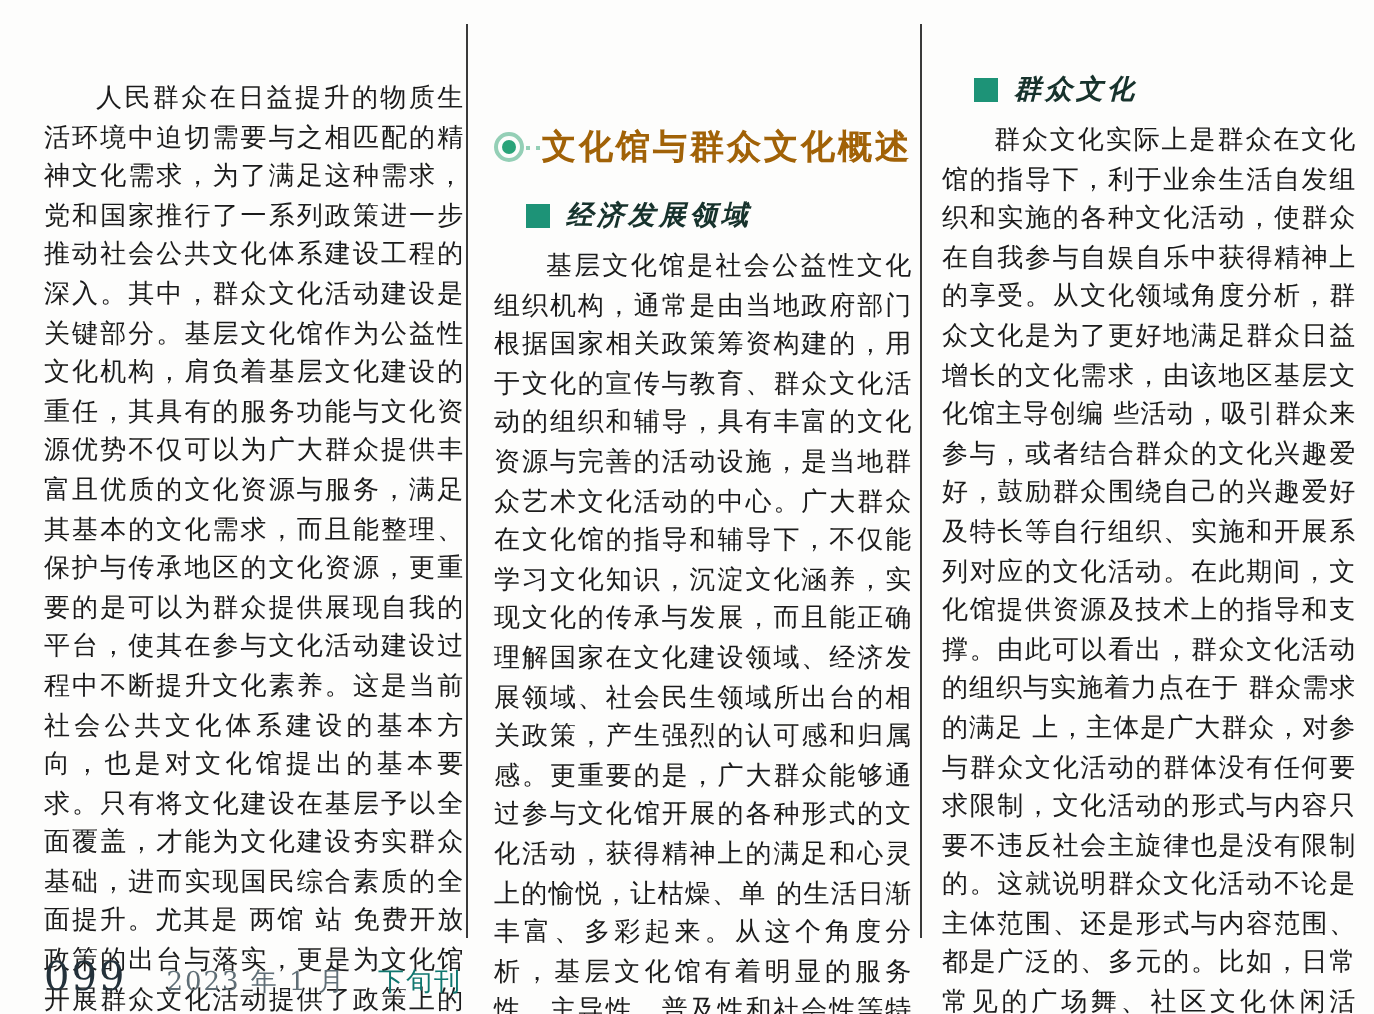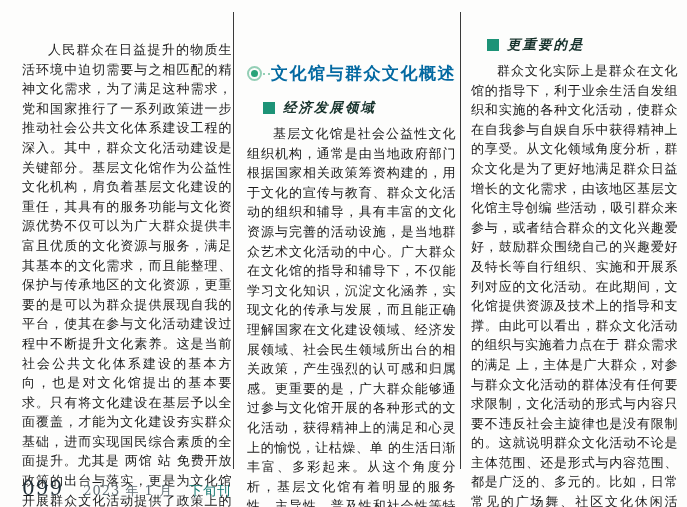--- a/index.html
+++ b/index.html
@@ -43,21 +43,21 @@
   .title-icon::before{
     content:"";position:absolute;left:2px;top:2px;right:2px;bottom:2px;
     background:#2aa379;border-radius:50%;
   }
   .title-icon::after{
     content:"";position:absolute;left:14px;top:5px;width:7px;height:0;
     border-top:2px dotted #94cfb6;
   }
   .article-title{
     margin:0;font-size:17px;font-weight:bold;
-    color:#0369a1;letter-spacing:1.5px;white-space:nowrap;
+    color:#a16207;letter-spacing:1.5px;white-space:nowrap;
   }
 
   .section-head{
     display:flex;align-items:center;gap:8px;
     margin:0 0 7px 16px;height:18px;
   }
   .sq{flex:0 0 auto;width:12px;height:12px;background:#1d9377;}
   .section-title{
     font-size:13.5px;font-style:italic;font-weight:600;
     color:#17322c;letter-spacing:2px;white-space:nowrap;
@@ -98,21 +98,21 @@
       <span class="section-title">经济发展领域</span>
     </div>
     <p class="body-text">基层文化馆是社会公益性文化组织机构，通常是由当地政府部门根据国家相关政策筹资构建的，用于文化的宣传与教育、群众文化活动的组织和辅导，具有丰富的文化资源与完善的活动设施，是当地群众艺术文化活动的中心。广大群众在文化馆的指导和辅导下，不仅能学习文化知识，沉淀文化涵养，实现文化的传承与发展，而且能正确理解国家在文化建设领域、经济发展领域、社会民生领域所出台的相关政策，产生强烈的认可感和归属感。更重要的是，广大群众能够通过参与文化馆开展的各种形式的文化活动，获得精神上的满足和心灵上的愉悦，让枯燥、单  的生活日渐丰富、多彩起来。从这个角度分析，基层文化馆有着明显的服务性、主导性、普及性和社会性等特征。</p>
   </div>
 
   <div class="divider divider-2"></div>
 
   <div class="col col-right">
     <div class="section-head">
       <span class="sq"></span>
-      <span class="section-title">更重要的是</span>
+      <span class="section-title">群众文化</span>
     </div>
     <p class="body-text">群众文化实际上是群众在文化馆的指导下，利于业余生活自发组织和实施的各种文化活动，使群众在自我参与自娱自乐中获得精神上的享受。从文化领域角度分析，群众文化是为了更好地满足群众日益增长的文化需求，由该地区基层文化馆主导创编  些活动，吸引群众来参与，或者结合群众的文化兴趣爱好，鼓励群众围绕自己的兴趣爱好及特长等自行组织、实施和开展系列对应的文化活动。在此期间，文化馆提供资源及技术上的指导和支撑。由此可以看出，群众文化活动的组织与实施着力点在于 群众需求的满足 上，主体是广大群众，对参与群众文化活动的群体没有任何要求限制，文化活动的形式与内容只要不违反社会主旋律也是没有限制的。这就说明群众文化活动不论是主体范围、还是形式与内容范围、都是广泛的、多元的。比如，日常常见的广场舞、社区文化休闲活动、合唱团等，都是群众文化活动的</p>
   </div>
 
   <div class="footer">
     <span class="page-num">099</span>
     <span class="issue-date">2023 年 1 月</span>
     <span class="issue-edition">下旬刊</span>
   </div>
 

